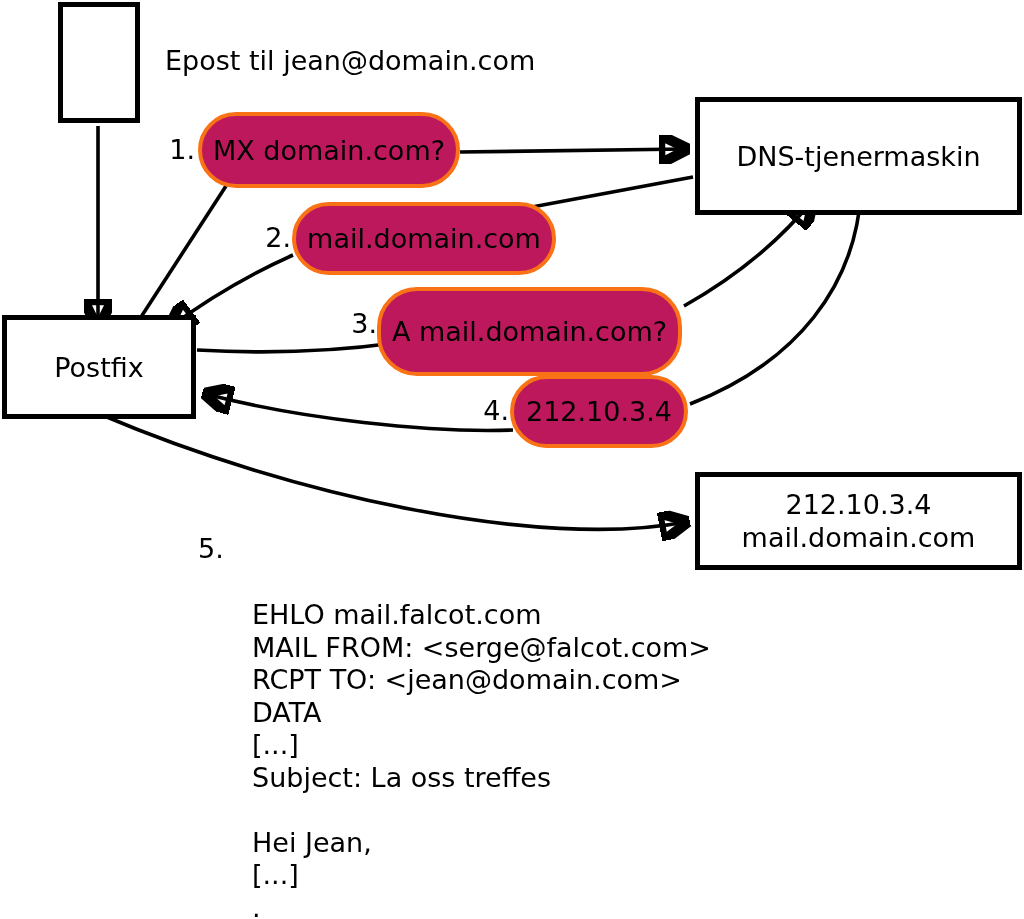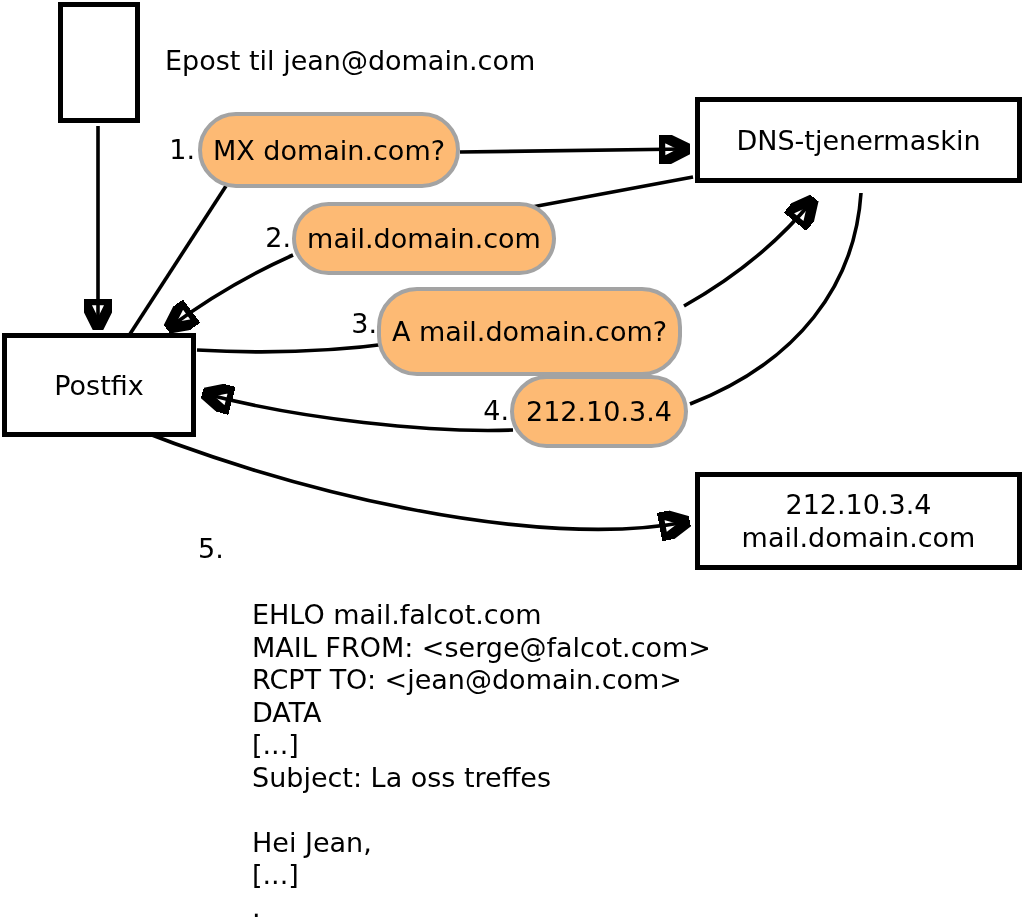--- a/index.html
+++ b/index.html
@@ -8,21 +8,21 @@
     font-family:"DejaVu Sans","Liberation Sans",sans-serif;color:#000;overflow:hidden;
   }
   #wires{position:absolute;left:0;top:0;width:1024px;height:919px;z-index:1;}
   #wires path{stroke:#000;stroke-width:3.6;fill:none;}
   .node{
     position:absolute;box-sizing:border-box;background:#fff;border:5px solid #000;
     display:flex;align-items:center;justify-content:center;z-index:2;
     font-size:27px;line-height:33px;text-align:center;
   }
   .pill{
-    position:absolute;box-sizing:border-box;background:#fdba74;border:4px solid #a3a3a3;
+    position:absolute;box-sizing:border-box;background:#be185d;border:4px solid #f97316;
     border-radius:40px;display:flex;align-items:center;justify-content:center;z-index:2;
     font-size:27px;white-space:nowrap;
   }
   .stepnum{
     position:absolute;z-index:3;font-size:27px;line-height:32px;text-align:right;width:55px;
   }
   .caption{position:absolute;z-index:3;font-size:27px;line-height:32px;white-space:nowrap;}
   #step5{display:flex;gap:28px;}
   #smtp-session{
     position:absolute;left:252px;top:599px;z-index:3;font-size:27px;line-height:32.5px;
@@ -50,23 +50,23 @@
     <path d="M 684 306 Q 762 262 812 201" marker-end="url(#ah)"></path>
     <path d="M 861 193 C 855 285 798 362 690 404"></path>
     <path d="M 513 430 C 430 433 300 419 206 394" marker-end="url(#ah)"></path>
     <path d="M 102 415 C 290 495 540 550 686 522" marker-end="url(#ah)"></path>
   </svg>
 
   <div class="node" style="left:58px;top:2px;width:82px;height:121px;"></div>
 
   <div class="caption" style="left:165px;top:45px;">Epost til jean@domain.com</div>
 
-  <div class="node" style="left:2px;top:333px;width:194px;height:104px;">Postfix</div>
+  <div class="node" style="left:2px;top:315px;width:194px;height:104px;">Postfix</div>
 
-  <div class="node" style="left:695px;top:97px;width:327px;height:86px;">DNS-tjenermaskin</div>
+  <div class="node" style="left:695px;top:97px;width:327px;height:118px;">DNS-tjenermaskin</div>
 
   <div class="node" id="result-box" style="left:695px;top:472px;width:327px;height:98px;">
     <div>212.10.3.4</div>
     <div>mail.domain.com</div>
   </div>
 
   <div class="stepnum" style="left:140px;top:134px;">1.</div>
   <div class="pill" style="left:198px;top:112px;width:262px;height:76px;">MX domain.com?</div>
 
   <div class="stepnum" style="left:236px;top:222px;">2.</div>

